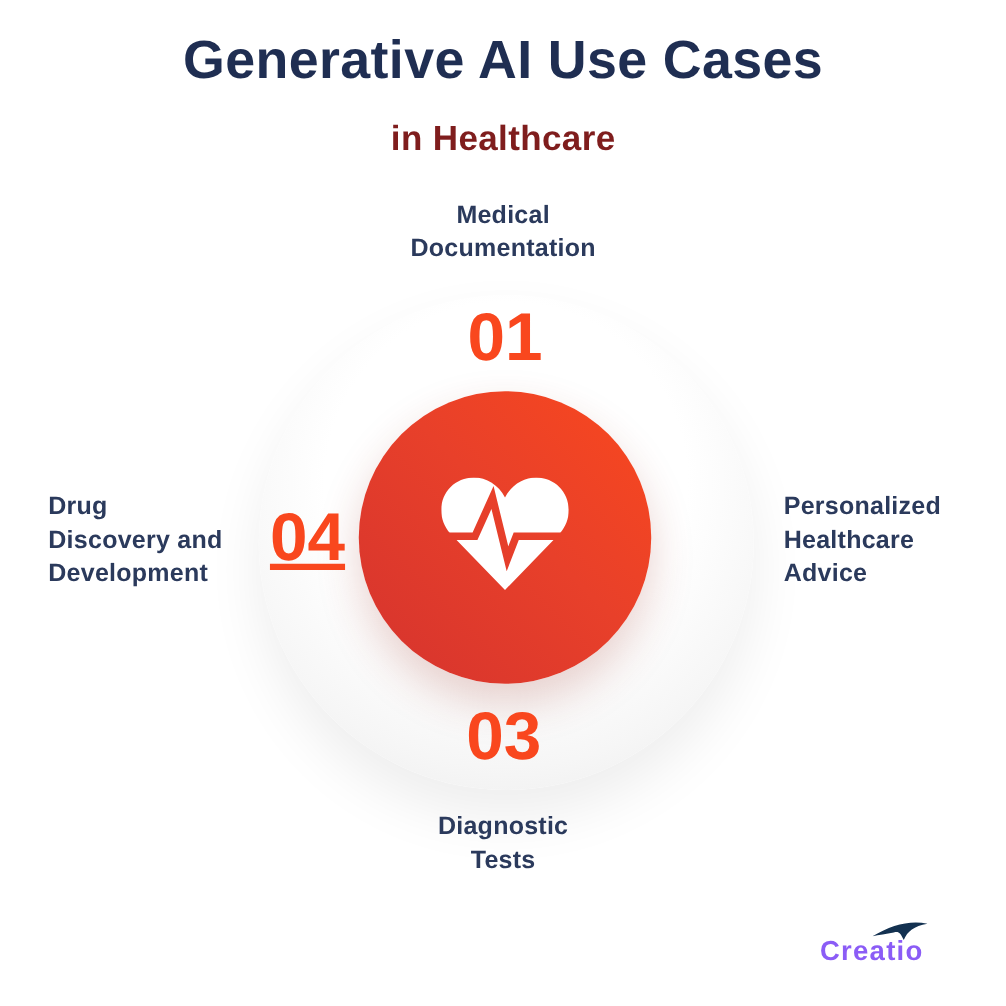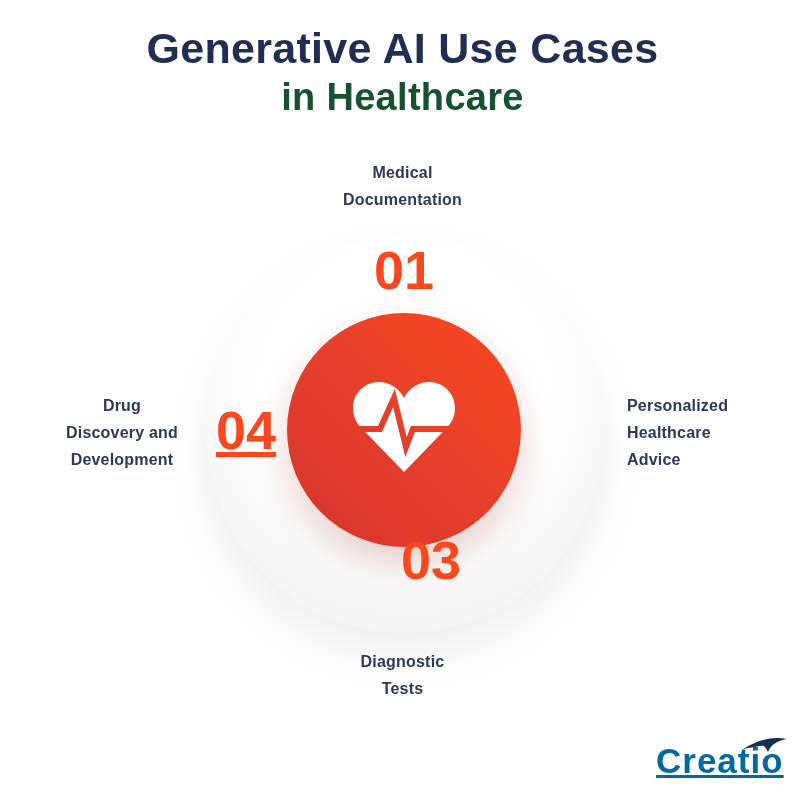--- a/index.html
+++ b/index.html
@@ -6,22 +6,22 @@
   .canvas{
     position:relative;width:805px;height:802px;background:#ffffff;overflow:hidden;
     font-family:"Liberation Sans","DejaVu Sans",sans-serif;
   }
   
   .title-line1{
     position:absolute;top:22px;left:0;width:805px;text-align:center;
     font-size:43px;line-height:52px;font-weight:700;letter-spacing:.3px;color:#1F2E52;
   }
   .title-line2{
-    position:absolute;top:74px;left:0;width:805px;text-align:center;
-    font-size:38px;line-height:46px;font-weight:700;letter-spacing:.3px;color:#14532d;
+    position:absolute;top:88px;left:0;width:805px;text-align:center;
+    font-size:28px;line-height:46px;font-weight:700;letter-spacing:.3px;color:#7f1d1d;
   }
   
   .outer-circle{
     position:absolute;left:207px;top:236px;width:396px;height:396px;border-radius:50%;
     background:radial-gradient(circle at 50% 38%, #ffffff 46%, #f6f6f6 72%, #e9e9e9 100%);
     box-shadow:0 22px 45px rgba(0,0,0,.07);
   }
   .red-circle{
     position:absolute;left:287px;top:313px;width:234px;height:234px;border-radius:50%;
     background:linear-gradient(45deg,#D5332E 0%,#E8402A 55%,#F9481E 100%);
@@ -29,35 +29,35 @@
     display:flex;align-items:center;justify-content:center;
   }
   .heart-svg{display:block;margin-top:-5px;}
   
   .num{
     position:absolute;transform:translate(-50%,-50%);
     font-size:54px;font-weight:800;color:#F9471E;letter-spacing:0px;white-space:nowrap;
   }
   .num-01{left:404px;top:270px;}
   .num-02{left:565px;top:430px;}
-  .num-03{left:403px;top:560px;margin-left:28px;}
+  .num-03{left:403px;top:589px;}
   .num-04{left:246px;top:430px;text-decoration:underline;}
   
   .lbl{
-    position:absolute;font-size:16px;line-height:27px;font-weight:600;color:#2B3A5C;
+    position:absolute;font-size:20px;line-height:27px;font-weight:600;color:#2B3A5C;
     white-space:pre-line;letter-spacing:.2px;
   }
   .lbl-top{top:159px;left:0;width:805px;text-align:center;}
   .lbl-right{left:627px;top:392px;text-align:left;}
-  .lbl-left{right:627px;top:392px;text-align:center;}
+  .lbl-left{right:627px;top:392px;text-align:left;}
   .lbl-bottom{top:648px;left:0;width:805px;text-align:center;}
   
   .logo{position:absolute;left:656px;top:744px;}
   .logo-text{
-    font-size:35px;line-height:34px;font-weight:600;letter-spacing:1px;color:#0369a1;text-decoration:underline;
+    font-size:22px;line-height:34px;font-weight:600;letter-spacing:1px;color:#8b5cf6;
   }
   .logo-swoosh{position:absolute;top:-7px;right:-3px;}
 </style>
 </head>
 <body>
 
 <div class="canvas">
 
   <div class="title-line1">Generative AI Use Cases</div>
   <div class="title-line2">in Healthcare</div>

